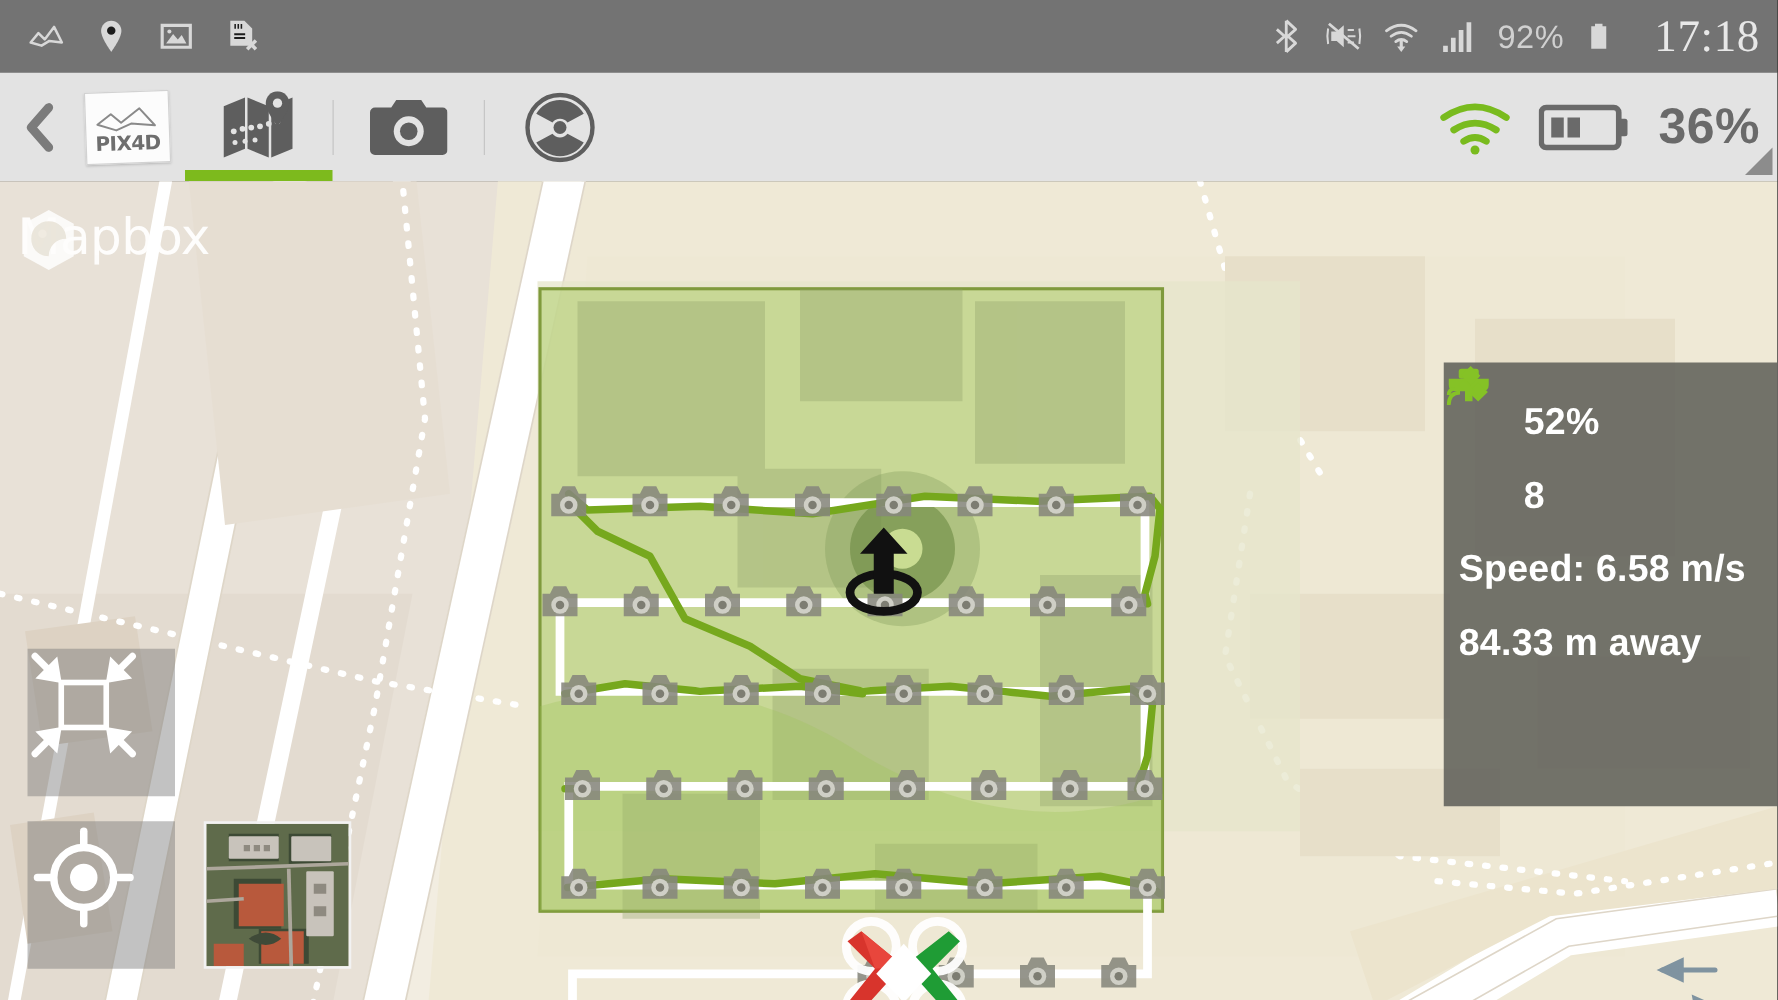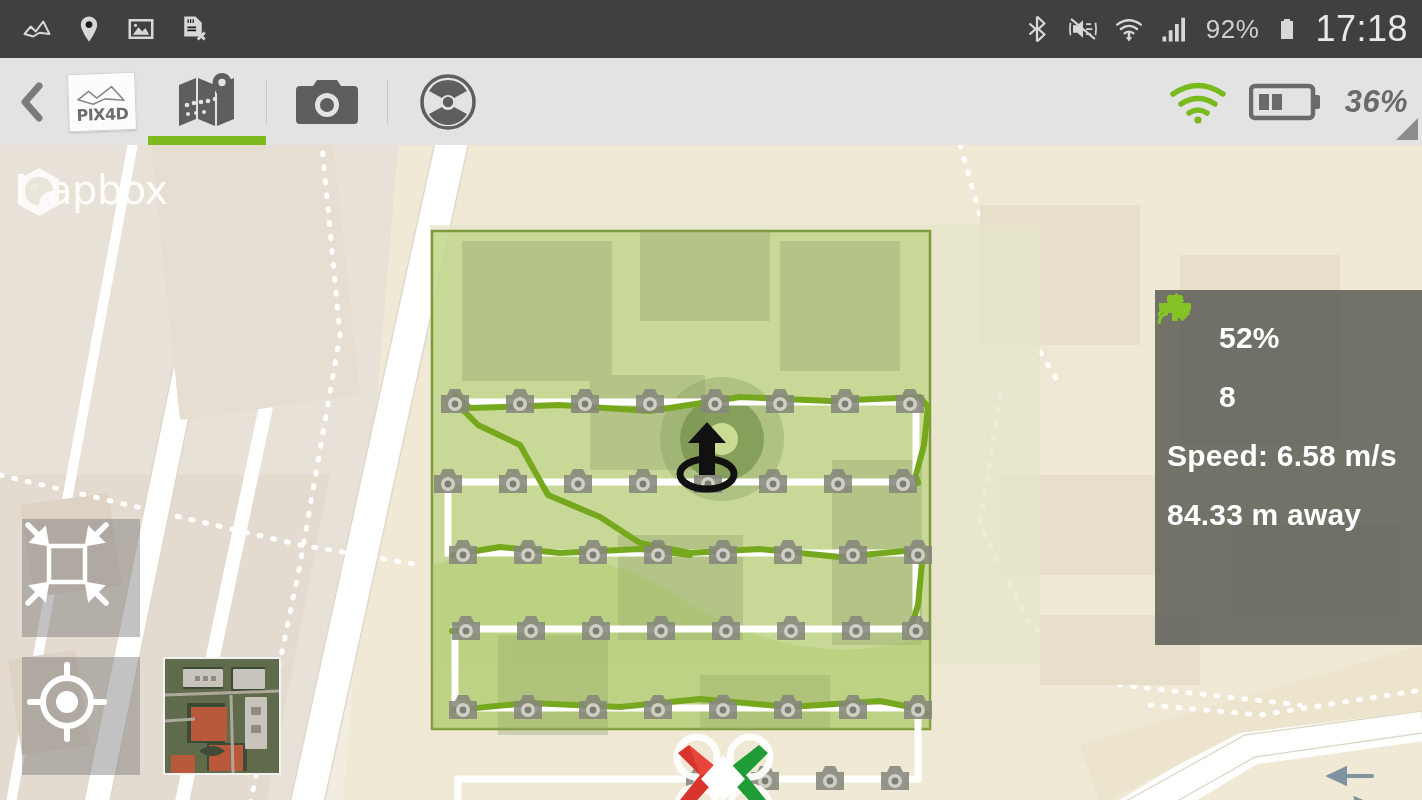--- a/index.html
+++ b/index.html
@@ -4,47 +4,47 @@
 <style>
   * { margin:0; padding:0; box-sizing:border-box; }
   html,body { width:1422px; height:800px; overflow:hidden; background:#000; }
   body { font-family:"Liberation Sans", sans-serif; }
 
   #app { position:relative; width:1422px; height:800px; overflow:hidden; }
 
   
   #statusbar {
     position:absolute; left:0; top:0; width:1422px; height:58px;
-    background:#404040; display:flex; align-items:center;
+    background:#737373; display:flex; align-items:center;
   }
   #sb-left { display:flex; align-items:center; gap:22px; padding-left:22px; }
   #sb-right { margin-left:auto; display:flex; align-items:center; gap:16px; padding-right:14px; }
   .sb-ico { width:30px; height:30px; display:block; fill:#d8d8d8; }
   #sb-batt-pct { color:#d0d0d0; font-size:26px; font-weight:400; letter-spacing:.5px; }
-  #sb-clock { color:#e8e8e8; font-size:36px; font-weight:400; letter-spacing:.5px; margin-left:0; }
+  #sb-clock { color:#e8e8e8; font-size:36px; font-weight:400; letter-spacing:.5px; margin-left:16px;font-family:Liberation Serif, serif; }
 
   
   #toolbar {
     position:absolute; left:0; top:58px; width:1422px; height:87px;
     background:#e3e3e3; display:flex; align-items:center;
   }
   #tb-back { width:48px; margin-left:8px; display:flex; justify-content:center; align-items:center; height:87px; }
   #tb-back svg { fill:none; stroke:#7b7b7b; stroke-width:7; stroke-linecap:round; stroke-linejoin:round; }
   .tb-slot { height:87px; display:flex; align-items:center; justify-content:center; position:relative; }
   #tb-logo { width:68px; height:58px; background:#fcfcfc; border:1px solid #d2d2d2;
              display:flex; align-items:center; justify-content:center;
              transform:rotate(-2deg); box-shadow:0 1px 2px rgba(0,0,0,.18); }
   #tb-logo svg { width:60px; height:50px; }
   .tb-ico { fill:#5e5e5e; display:block; }
   .tb-sep { width:1px; height:44px; background:#c6c6c6; }
   #tab-map { width:118px; }
   #tab-map-underline { position:absolute; left:0; bottom:0; width:118px; height:9px; background:#7dba1d; }
   #tb-right { margin-left:auto; display:flex; align-items:center; gap:22px; padding-right:14px; position:relative; }
   #tb-wifi { width:58px; height:44px; }
-  #tb-batt-pct { color:#6a6a6a; font-size:31px; font-weight:700; letter-spacing:.4px;font-style:italic; }
+  #tb-batt-pct { color:#6a6a6a; font-size:40px; font-weight:700; letter-spacing:.4px; }
   #tb-corner { position:absolute; right:4px; bottom:-16px; width:0; height:0;
                border-left:22px solid transparent; border-bottom:22px solid #8c8c8c; }
 
   
   #map { position:absolute; left:0; top:145px; width:1422px; height:655px; overflow:hidden;
          background:#737373; }
   #map svg { position:absolute; left:0; top:0; }
 
   
   #mapbox-wm { position:absolute; left:14px; top:22px; display:flex; align-items:center; gap:8px; opacity:.92; }

